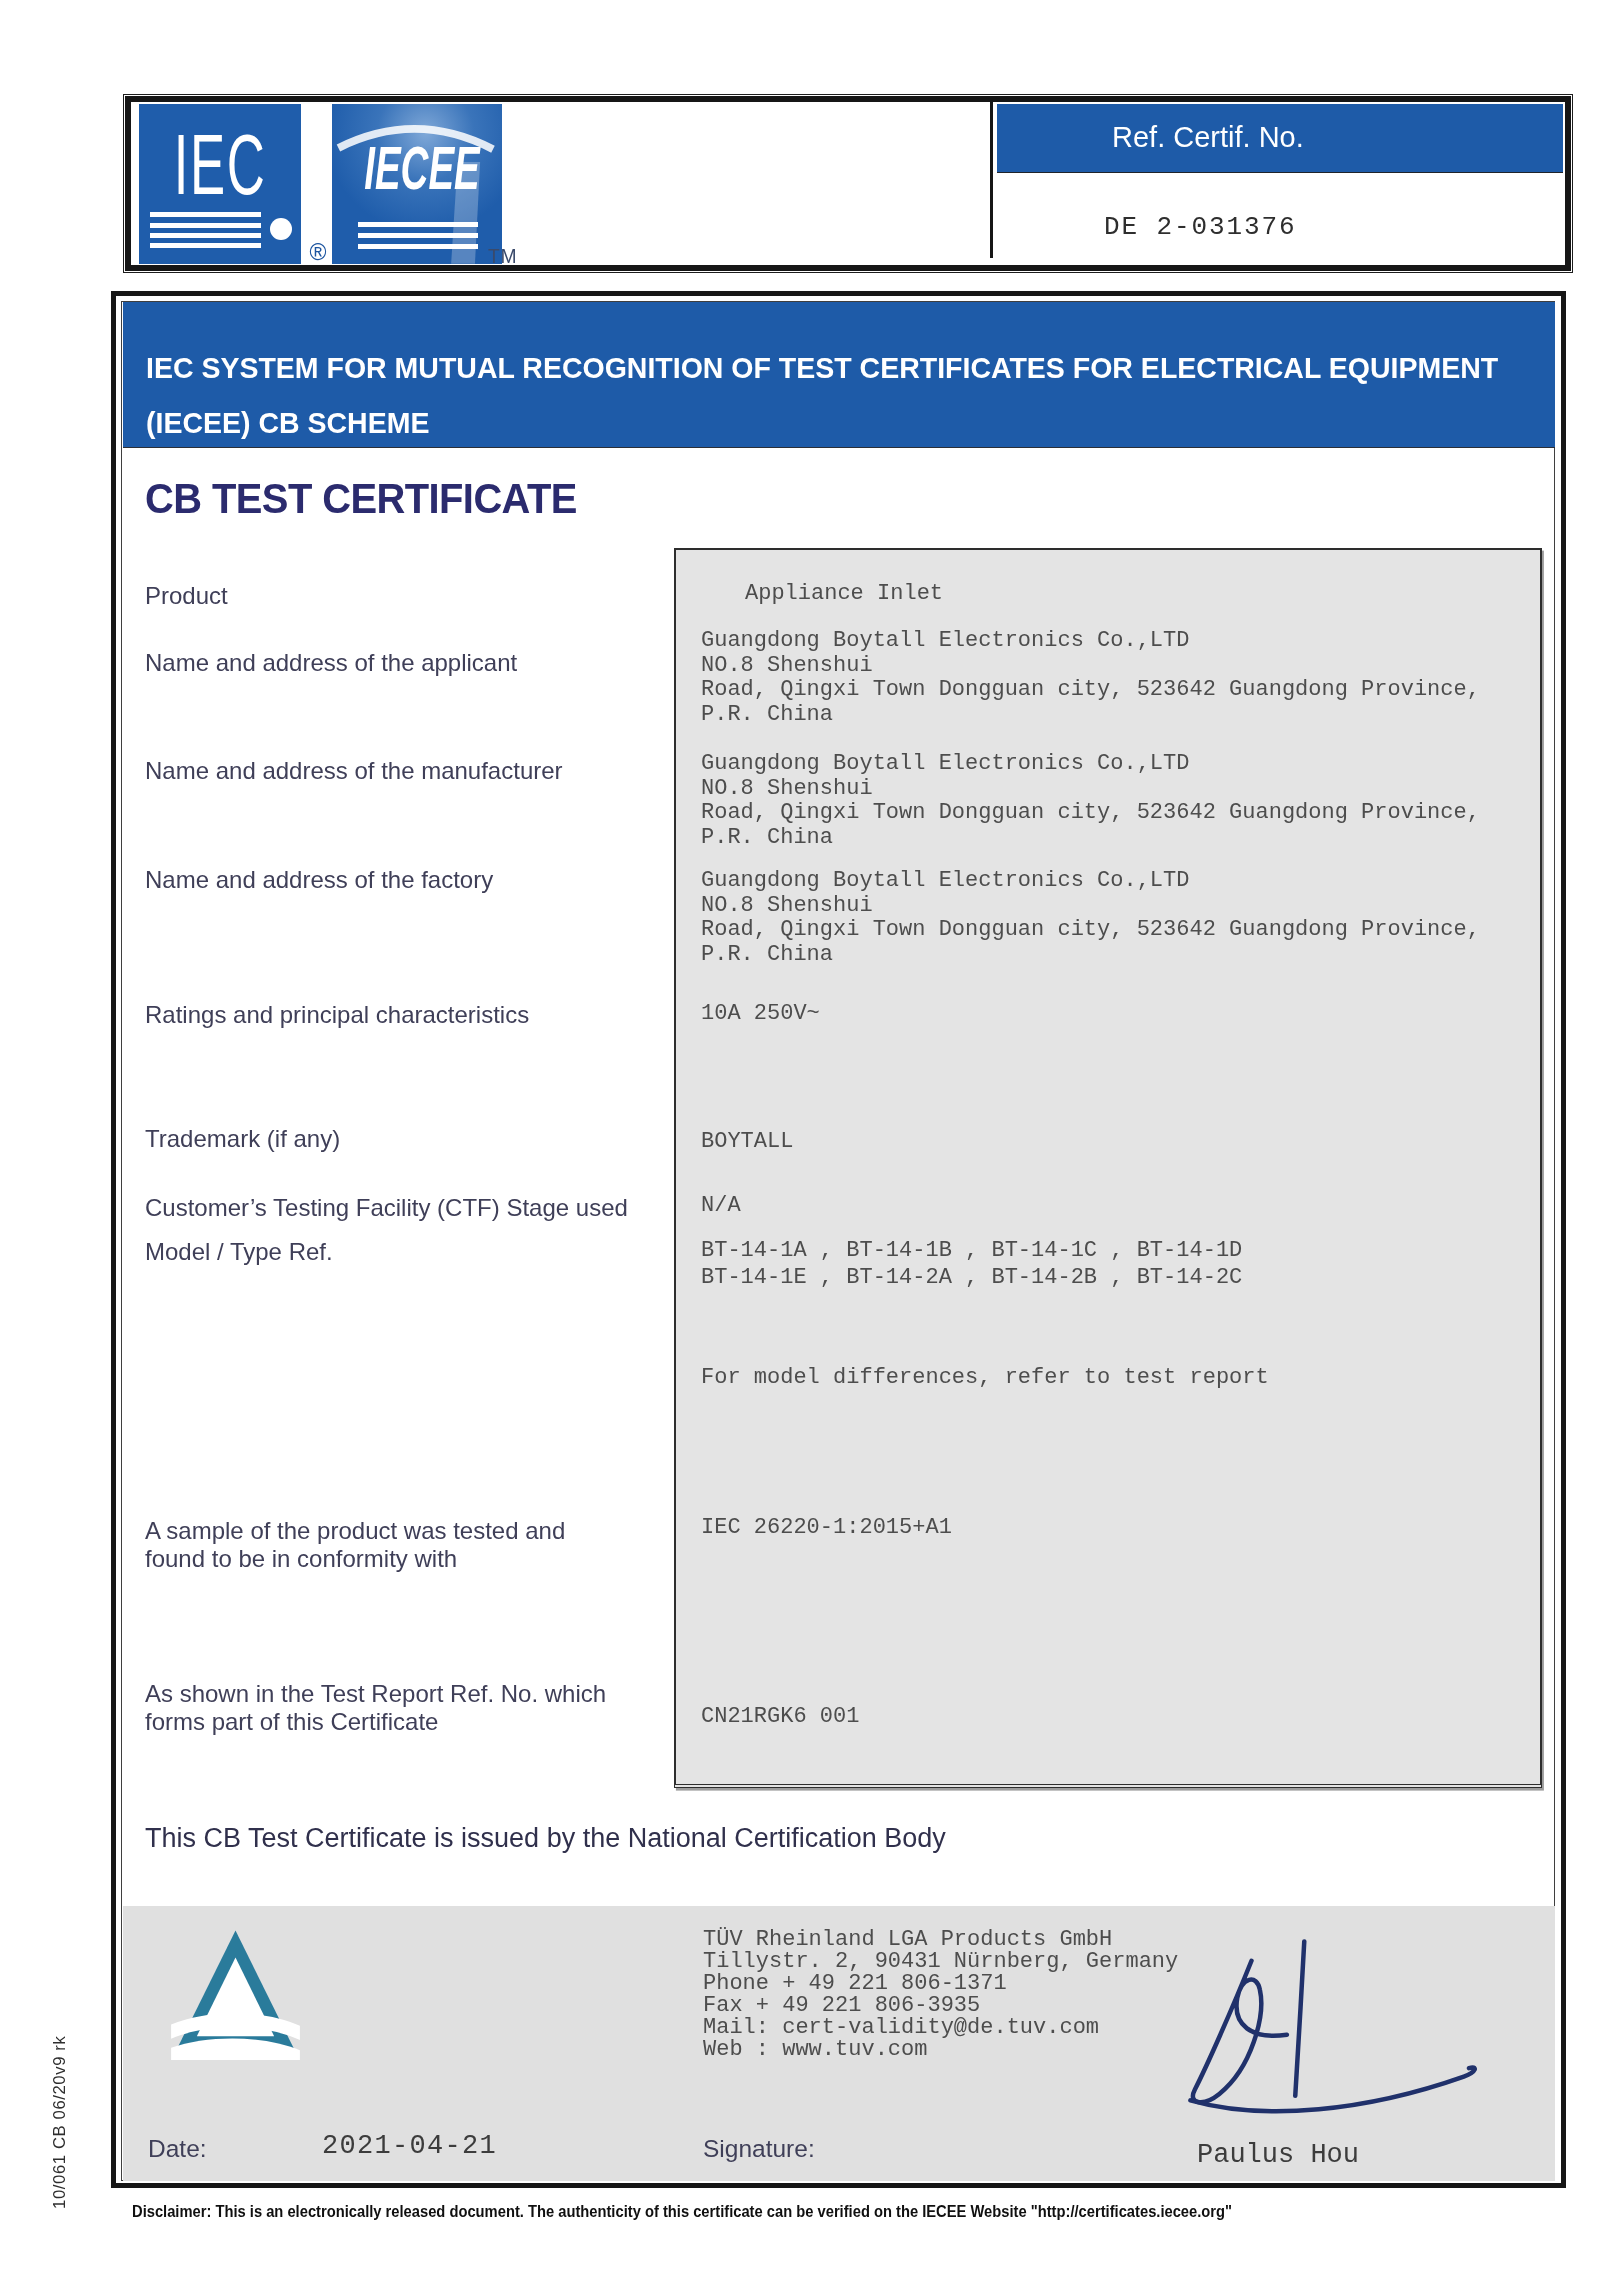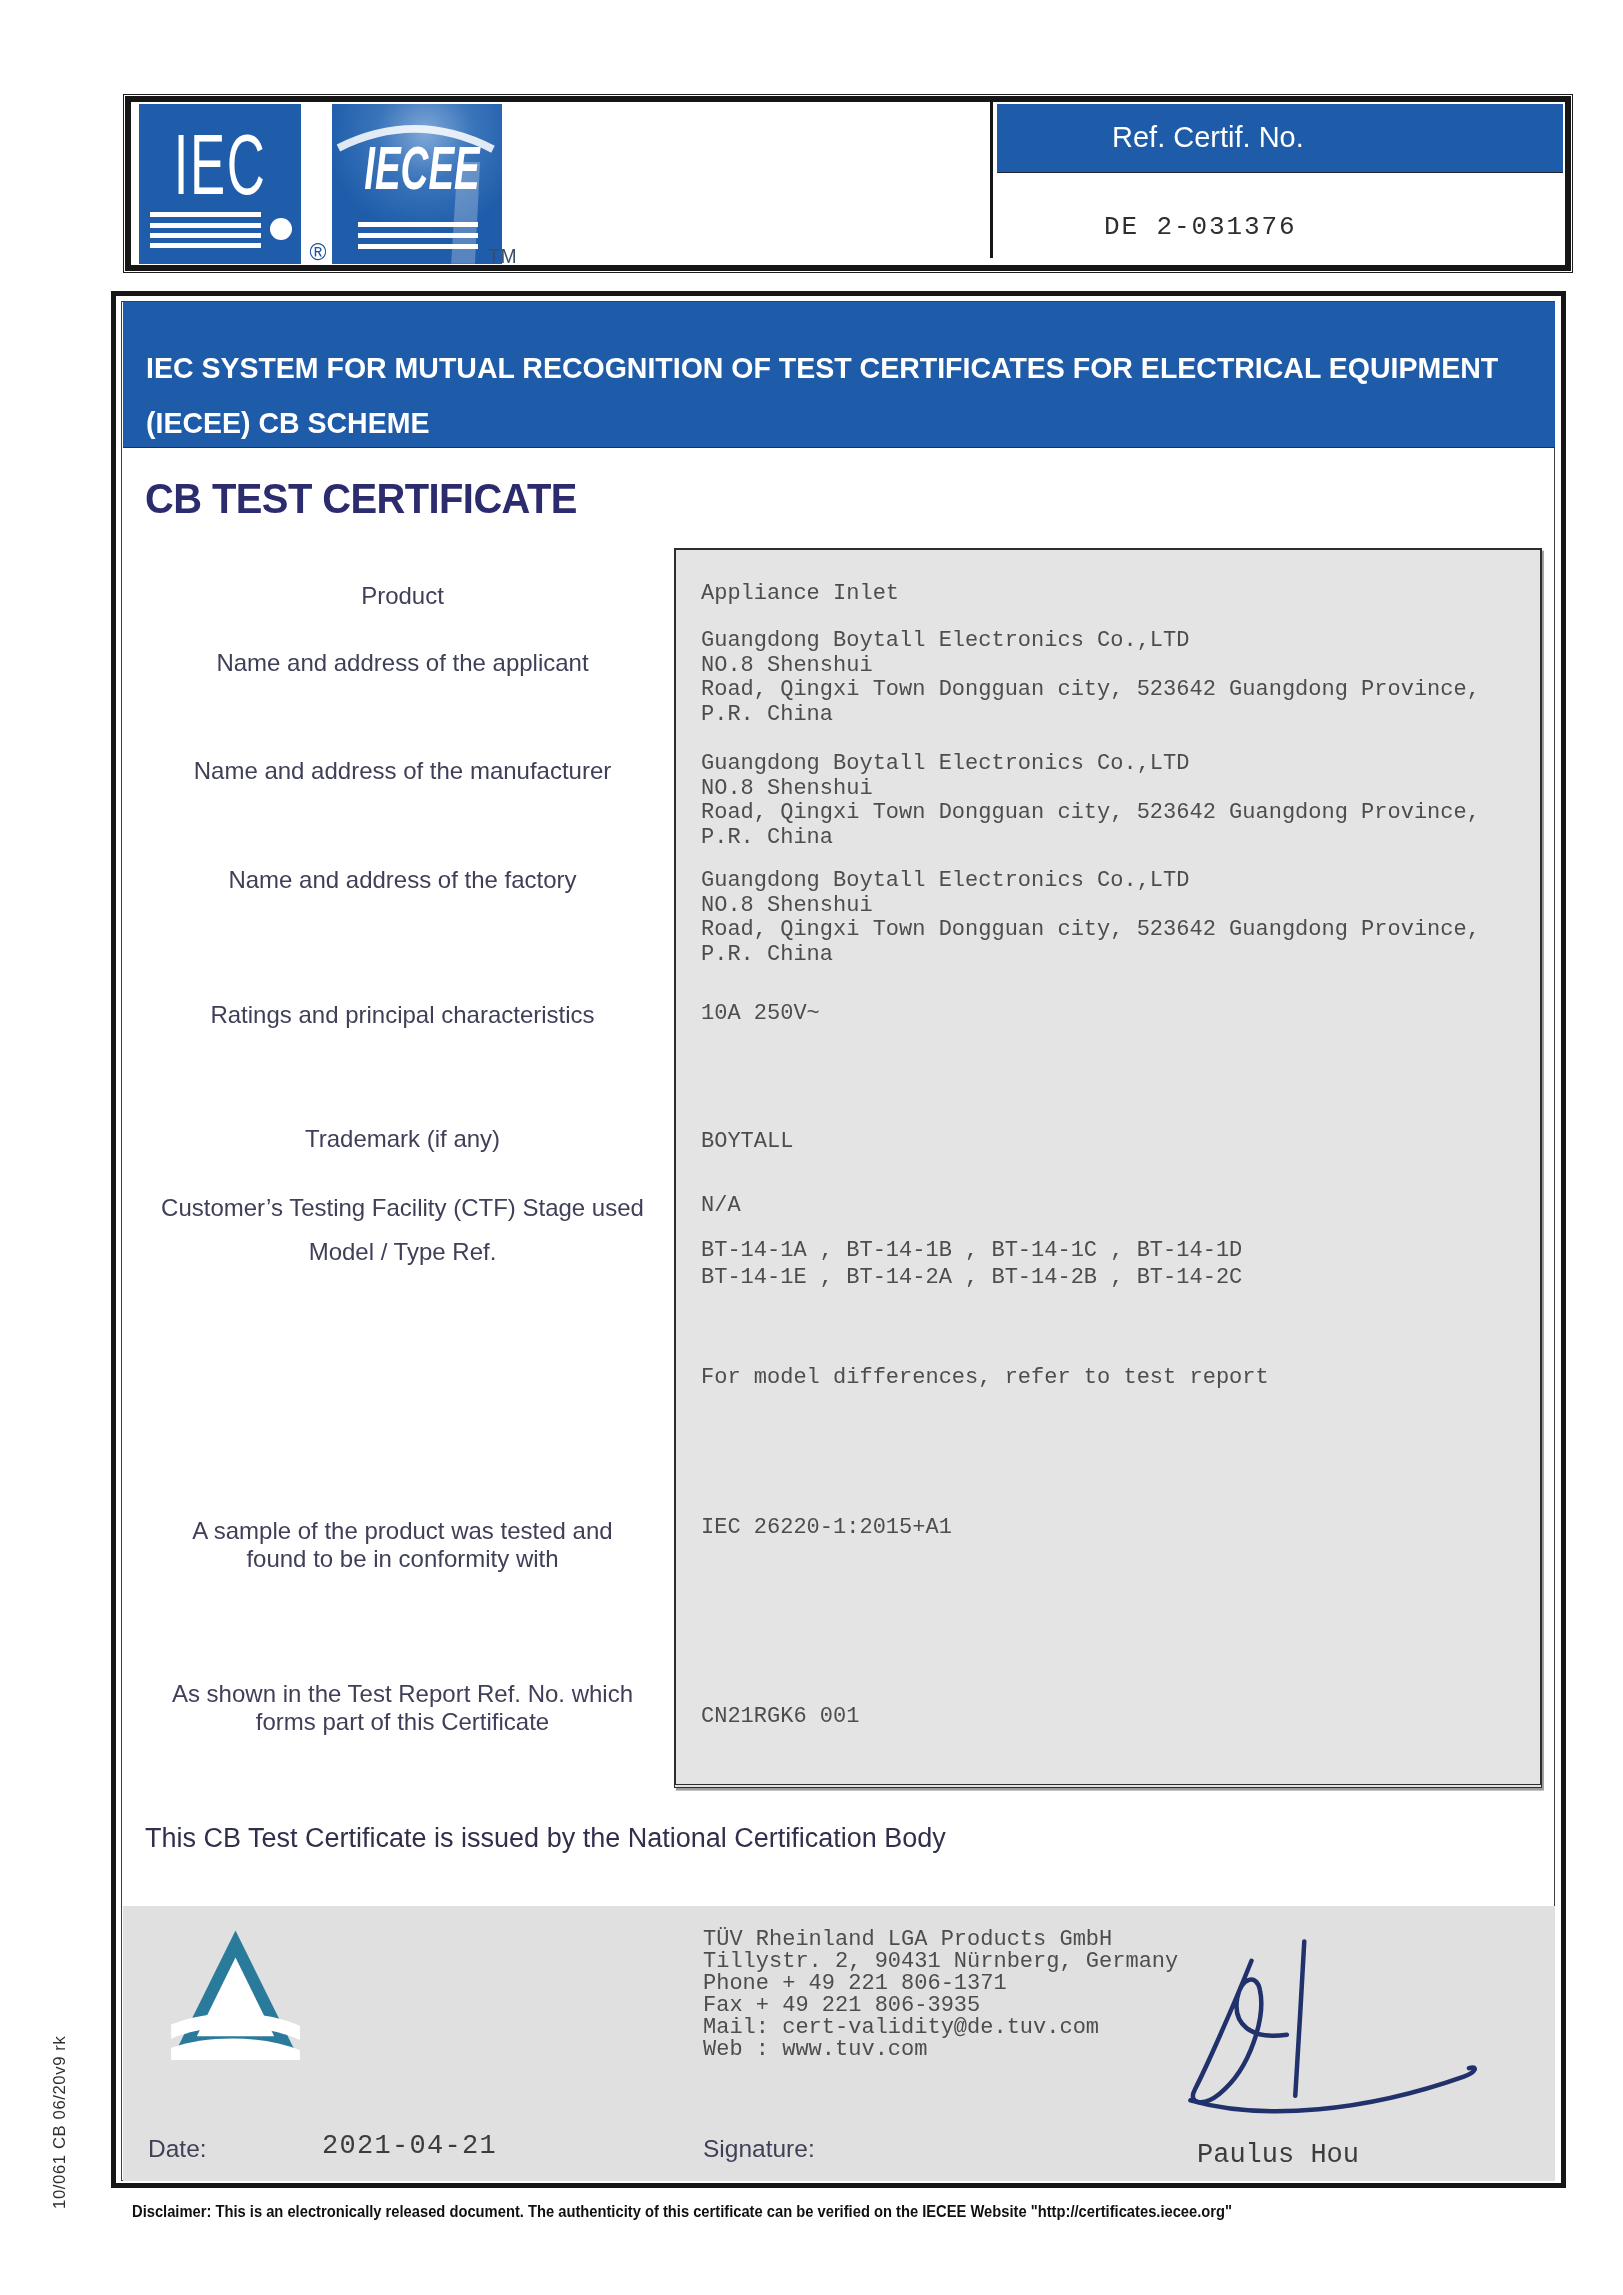--- a/index.html
+++ b/index.html
@@ -35,21 +35,21 @@
   .main-inner-line{left:121px;top:301px;width:1432px;height:1878px;border:1.9px solid #3f3f3f;}
   .banner{left:123px;top:302px;width:1432px;height:145px;background:#1e5ba8;border-bottom:1.3px solid #2b2f36;}
   .banner-text{left:146px;top:340px;color:#ffffff;font-size:30px;font-weight:bold;line-height:55px;
                white-space:pre-line;transform:scaleX(0.95);transform-origin:left top;}
   .doc-title{left:145px;top:475px;color:#2b2b6e;font-size:42px;font-weight:bold;letter-spacing:-0.6px;
              transform:scaleX(0.95);transform-origin:left top;}
 
   .value-box{left:674px;top:548px;width:864px;height:1234px;background:#e4e4e4;
              border:2.6px solid #2d2d2d;border-bottom:4.5px double #2d2d2d;box-shadow:1.9px 2.6px 0 #9c9c9c;}
 
-  .field-label{left:145px;width:515px;color:#3f3f58;font-size:24px;line-height:28px;white-space:pre-line;text-align:center;}
+  .field-label{left:145px;width:515px;color:#3f3f58;font-size:24px;line-height:28px;white-space:pre-line;}
   .field-value{left:701px;width:817px;color:#4d4d4d;font-family:"Liberation Mono",monospace;
                font-size:22px;line-height:24.5px;white-space:pre-line;}
 
   .issuer-line{left:145px;top:1823px;color:#30304c;font-size:27px;}
 
   
   .footer-gray{left:123px;top:1906px;width:1432px;height:275px;background:#e0e0e0;}
   .tuv-wordmark{left:313px;top:1968px;color:#101010;font-size:49px;letter-spacing:-0.6px;}
   .tuv-bold{font-weight:bold;}
   .tuv-reg{font-size:24.5px;vertical-align:24.5px;font-weight:normal;}
@@ -105,21 +105,21 @@
 
   <div class="abs banner"></div>
   <div class="abs banner-text">IEC SYSTEM FOR MUTUAL RECOGNITION OF TEST CERTIFICATES FOR ELECTRICAL EQUIPMENT
 (IECEE) CB SCHEME</div>
 
   <div class="abs doc-title">CB TEST CERTIFICATE</div>
 
   <div class="abs value-box"></div>
 
   <div class="abs field-label" style="top:582px;">Product</div>
-  <div class="abs field-value" style="top:582px;">Appliance Inlet</div>
+  <div class="abs field-value" style="top:582px;margin-left:44px;">Appliance Inlet</div>
 
   <div class="abs field-label" style="top:649px;">Name and address of the applicant</div>
   <div class="abs field-value" style="top:629px;">Guangdong Boytall Electronics Co.,LTD
 NO.8 Shenshui
 Road, Qingxi Town Dongguan city, 523642 Guangdong Province,
 P.R. China</div>
 
   <div class="abs field-label" style="top:757px;">Name and address of the manufacturer</div>
   <div class="abs field-value" style="top:752px;">Guangdong Boytall Electronics Co.,LTD
 NO.8 Shenshui

